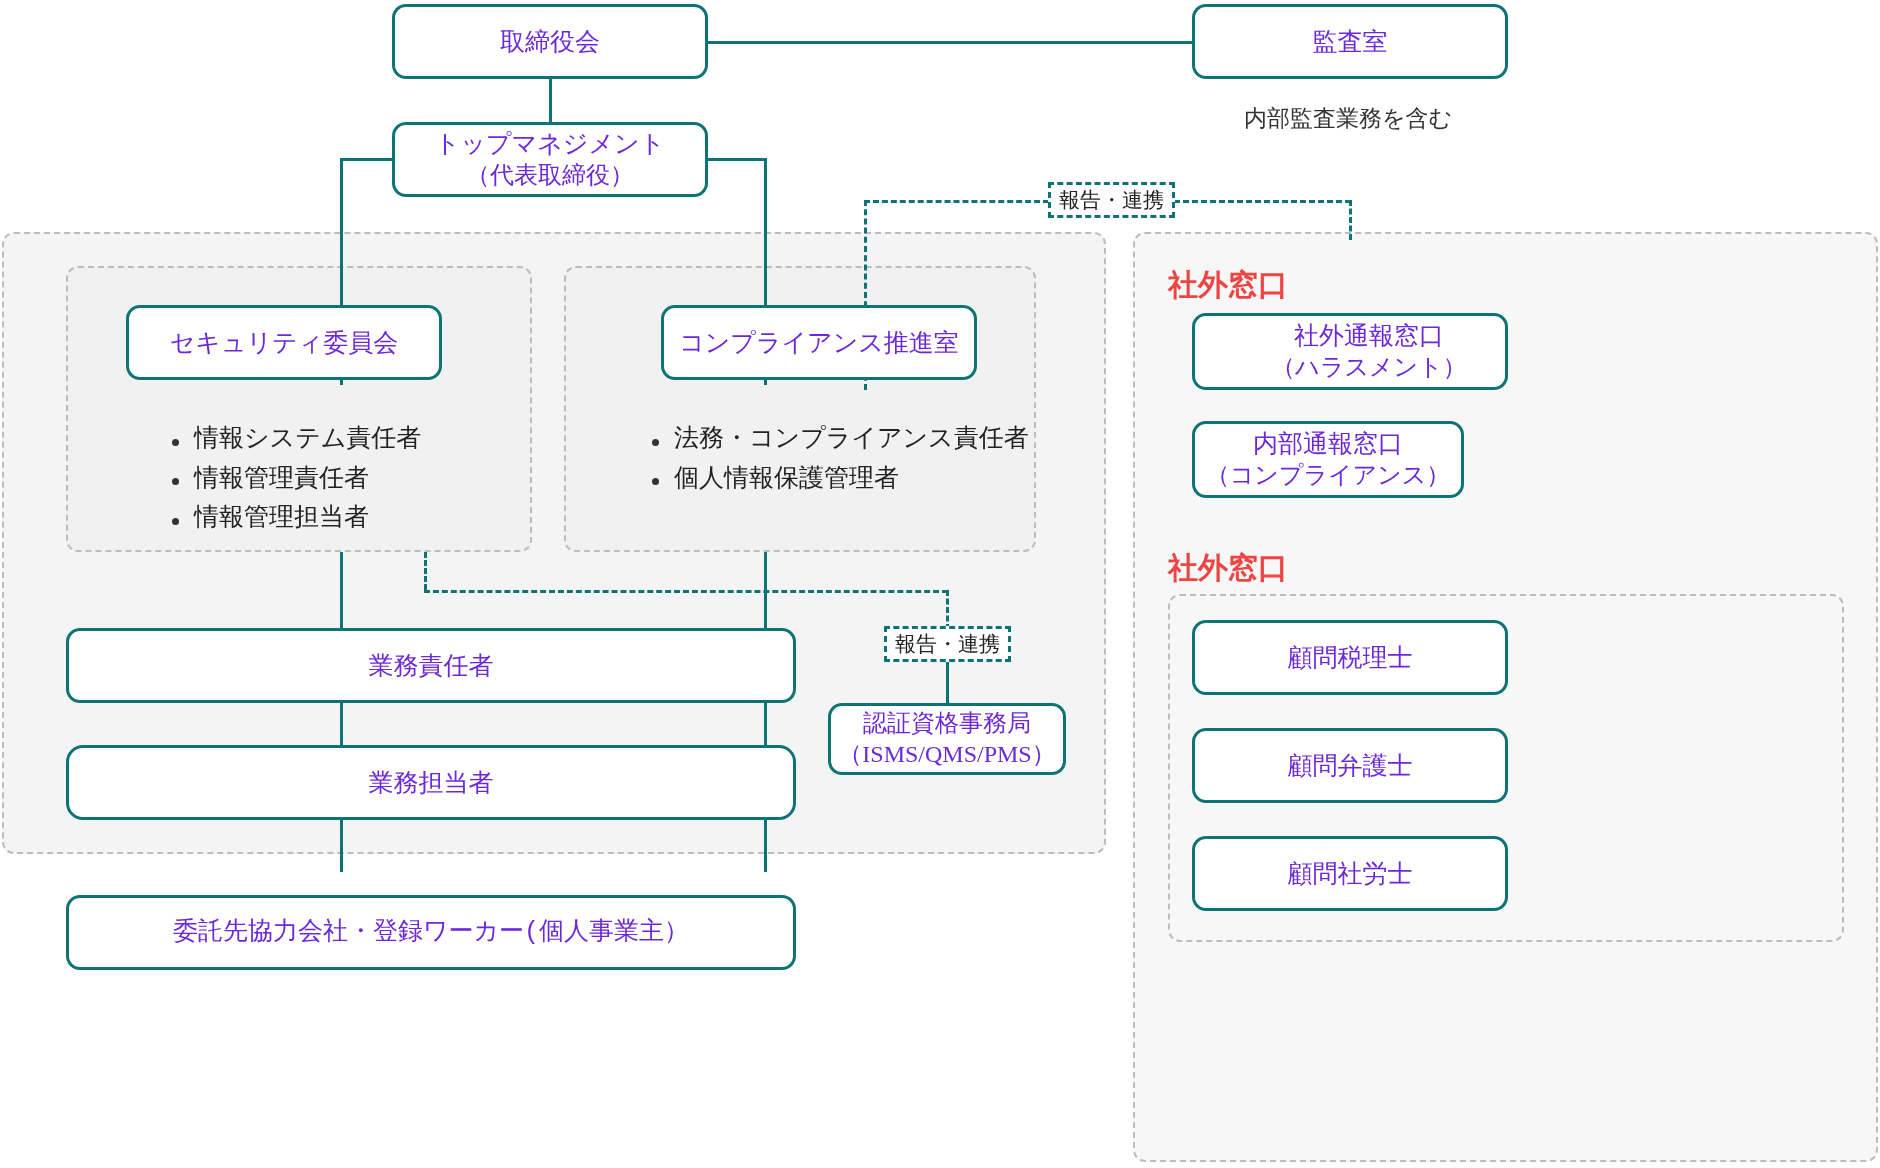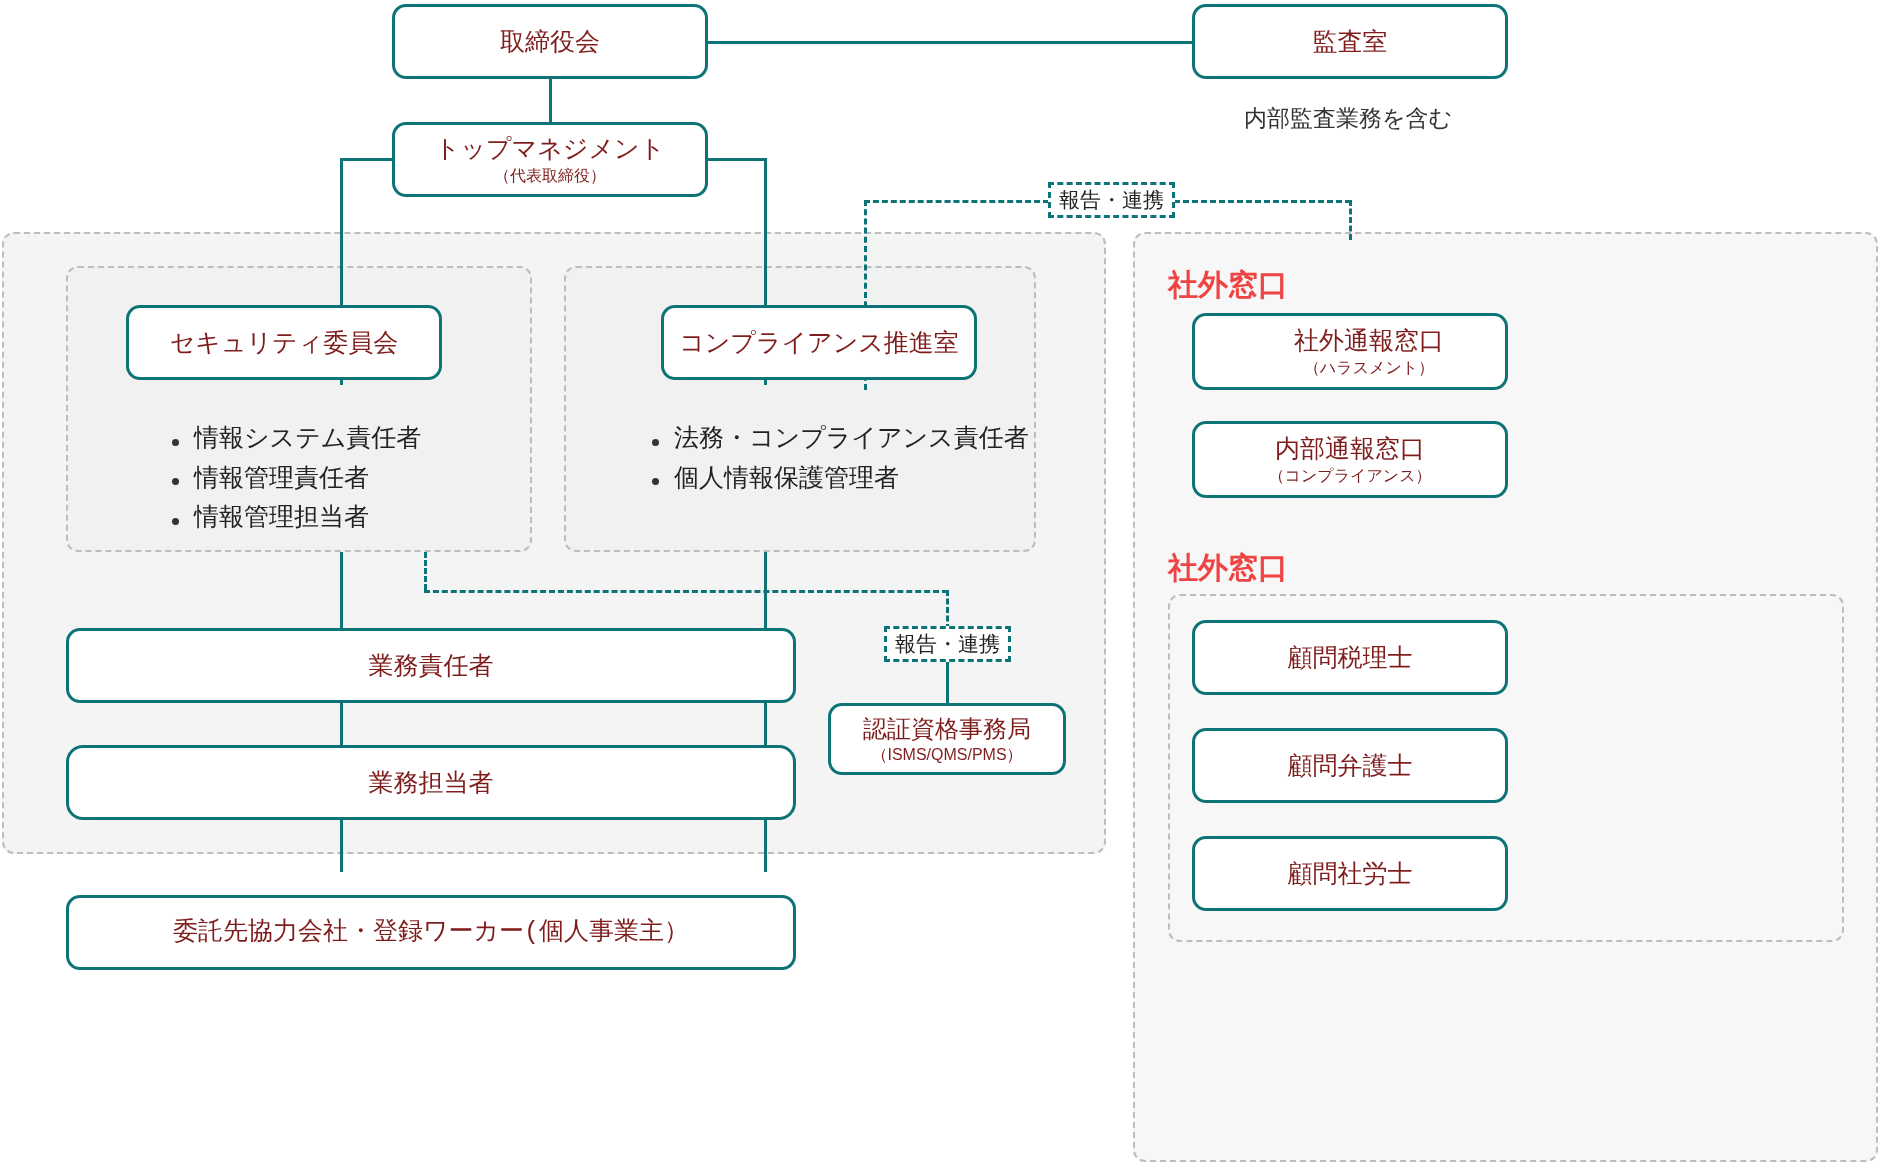--- a/index.html
+++ b/index.html
@@ -22,25 +22,25 @@
     box-sizing:border-box;
     border:3px solid #0d7377;
     border-radius:14px;
     background:#ffffff;
     display:flex;
     align-items:center;
     justify-content:center;
     text-align:center;
     line-height:1.32;
     font-size:25px;
-    color:#7f1d1d;
+    color:#6d28d9;
     padding:4px 10px;
     z-index:6;
   }
-  .node .sub{display:block;font-size:16px;}
+  .node .sub{display:block;font-size:24px;font-family:Liberation Serif, serif;}
   .node.two-line{flex-direction:column;}
 
   
   .group{
     position:absolute;
     box-sizing:border-box;
     border:2px dashed #bdbdbd;
     border-radius:12px;
     background:#f4f4f4;
     z-index:1;
@@ -228,21 +228,21 @@
 
   <div class="chip" style="left:884px;top:626px;width:127px;height:36px;">報告・連携</div>
 
   <div class="section-title" style="left:1168px;top:265px;">社外窓口</div>
 
   <div class="node two-line" style="left:1192px;top:313px;width:316px;height:77px;padding-left:48px;">
     <span>社外通報窓口</span>
     <span class="sub">（ハラスメント）</span>
   </div>
 
-  <div class="node two-line" style="left:1192px;top:421px;width:316px;height:77px;">
+  <div class="node two-line" style="left:1192px;top:421px;width:272px;height:77px;">
     <span>内部通報窓口</span>
     <span class="sub">（コンプライアンス）</span>
   </div>
 
   <div class="section-title" style="left:1168px;top:548px;">社外窓口</div>
 
   <div class="node" style="left:1192px;top:620px;width:316px;height:75px;">
     <span>顧問税理士</span>
   </div>
 

